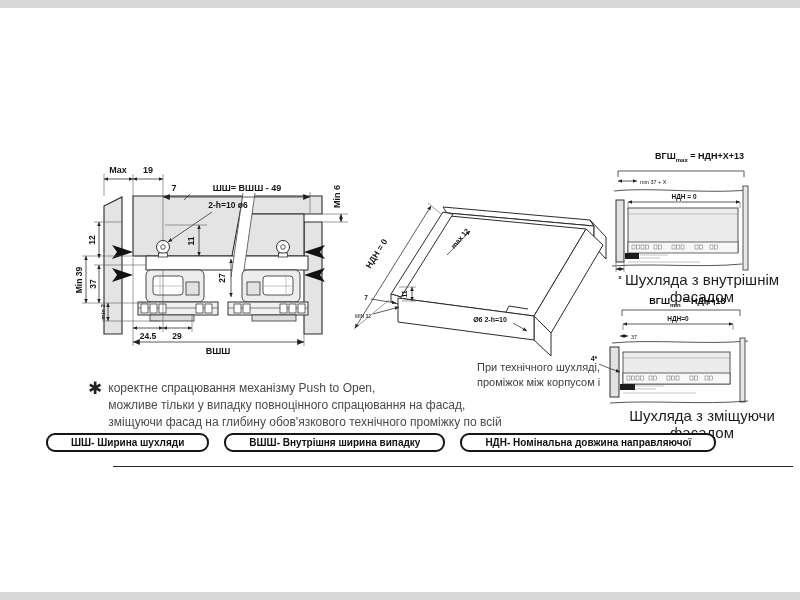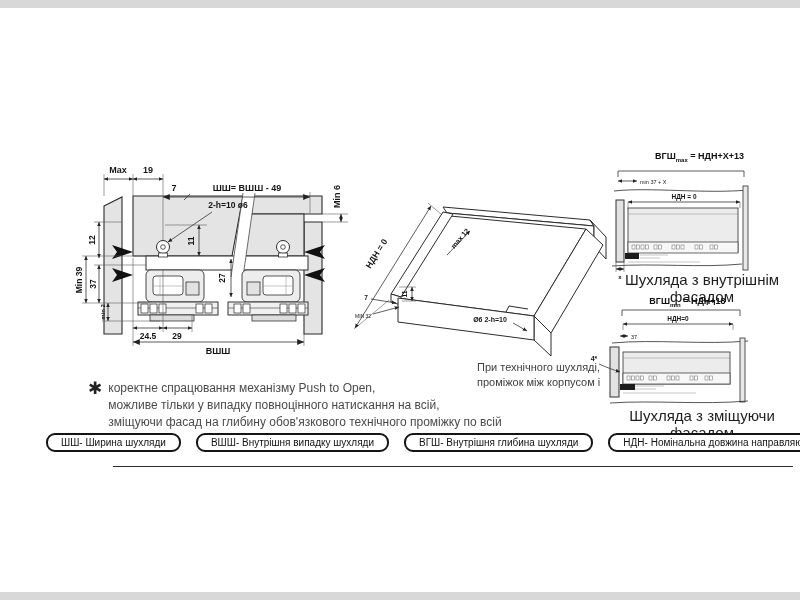--- a/index.html
+++ b/index.html
@@ -25,22 +25,22 @@
   .iso{fill:#ffffff;stroke:#2b2b2b;stroke-width:1;}
   .arrowhead{fill:#111;}
   .dg-title{position:absolute;width:175px;text-align:center;font-size:9px;font-weight:bold;color:#101010;}
   .dg-title sub{font-size:6px;}
   .dg-caption{position:absolute;width:180px;text-align:center;font-size:15px;color:#1d1d1d;}
   .gap-note{position:absolute;left:477px;top:360px;width:150px;font-size:11px;line-height:1.4;color:#3d3d3d;}
   .push-note{position:absolute;left:88px;top:380px;width:430px;display:flex;}
   .push-note .star{font-size:17px;color:#222;margin-right:6px;line-height:1;}
   .push-note .lines{font-size:12px;line-height:1.42;color:#4a4a4a;}
   .legend{position:absolute;left:46px;top:433px;width:754px;display:flex;gap:15px;}
-  .legend-box{border:2px solid #151515;border-radius:9px;padding:2px 13px;
-              font-size:10px;font-weight:normal;color:#111;white-space:nowrap;background:#fff;}
+  .legend-box{border:2px solid #151515;border-radius:9px;padding:2px 23px;
+              font-size:10px;font-weight:bold;color:#111;white-space:nowrap;background:#fff;}
   .legend-underline{position:absolute;left:113px;top:466px;width:680px;border-top:1.5px solid #2a2a2a;}
 </style>
 </head>
 <body>
 
 <div class="edge-bar" style="top:0"></div>
 <div class="edge-bar" style="top:592px"></div>
 
 <svg width="800" height="475" viewBox="0 0 800 475">
   <defs>
@@ -252,24 +252,23 @@
 
 <div class="gap-note">
   <div>При технічного шухляді,</div>
   <div>проміжок між корпусом і</div>
 </div>
 
 <div class="push-note">
   <span class="star">✱</span>
   <div class="lines">
     <div>коректне спрацювання механізму Push to Open,</div>
-    <div>можливе тільки у випадку повноцінного натискання на всій,</div>
+    <div>можливе тільки у випадку повноцінного спрацювання на фасад,</div>
     <div>зміщуючи фасад на глибину обов'язкового технічного проміжку по всій площині.</div>
   </div>
 </div>
 
 <div class="legend">
   <div class="legend-box">ШШ- Ширина шухляди</div>
-  <div class="legend-box">ВШШ- Внутрішня випадку шухляди</div>
-  <div class="legend-box">ВГШ- Внутрішня глибина шухляди</div>
+  <div class="legend-box">ВШШ- Внутрішня ширина випадку</div>
   <div class="legend-box">НДН- Номінальна довжина направляючої</div>
 </div>
 <div class="legend-underline"></div>
 
 </body></html>

